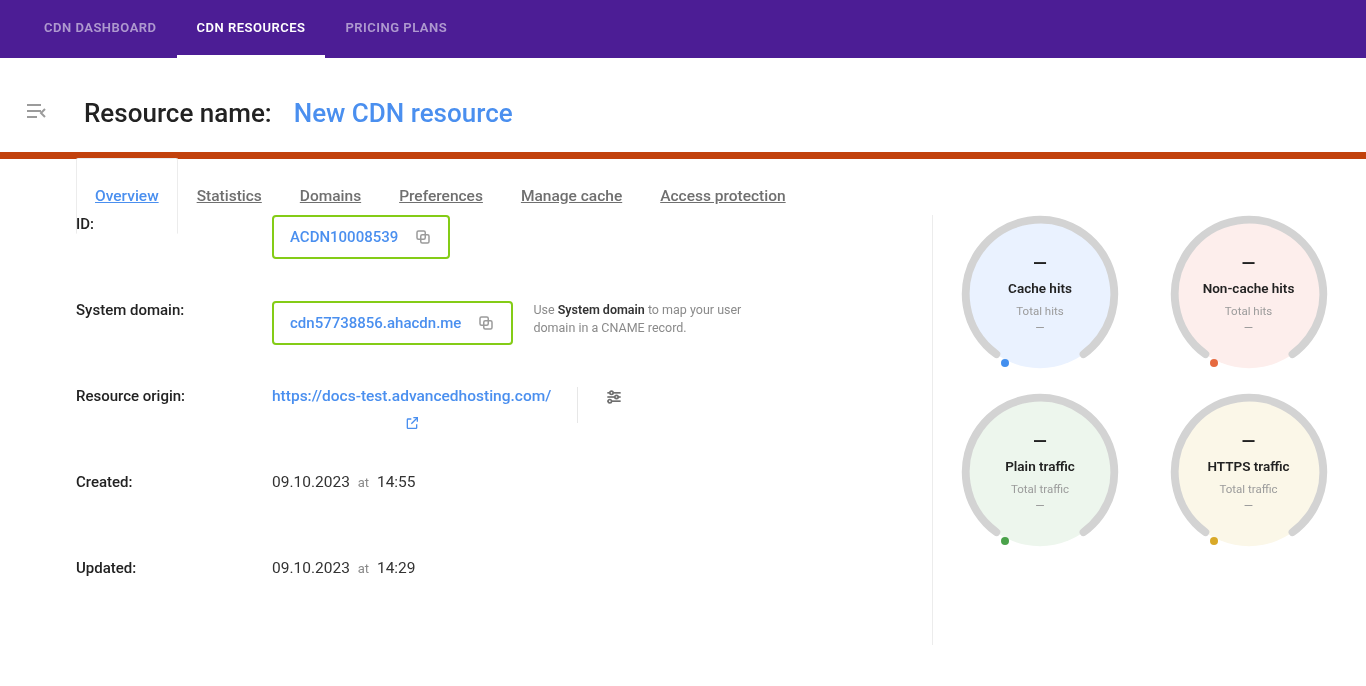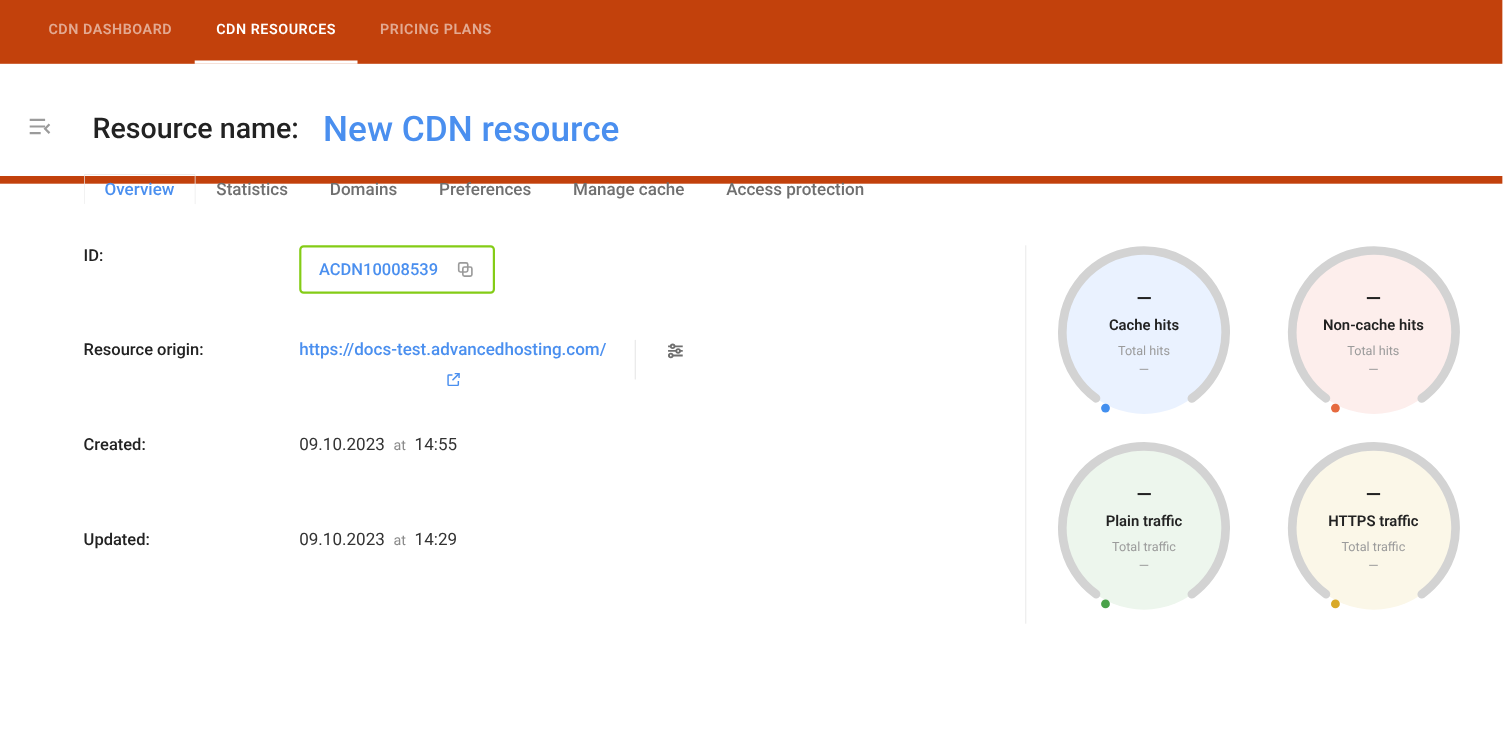--- a/index.html
+++ b/index.html
@@ -1,19 +1,19 @@
 <!DOCTYPE html>
 <html><head>
 <meta charset="utf-8">
 <style>
 * { margin: 0; padding: 0; box-sizing: border-box; }
 body { font-family: -apple-system, BlinkMacSystemFont, "Segoe UI", Roboto, Helvetica, Arial, sans-serif; background: #fff; color: #222; width: 1366px; height: 686px; overflow: hidden; }
 
 .top-nav {
-  background: #c2410c;
+  background: #4c1d95;
   height: 58px;
   display: flex;
   align-items: center;
   padding: 0 24px;
 }
 .top-nav .nav-item {
   color: #fff;
   font-size: 13px;
   font-weight: 600;
   letter-spacing: 0.5px;
@@ -41,43 +41,44 @@
   margin-right: 36px;
   color: #9b9b9b;
   cursor: pointer;
 }
 .header-title {
   font-size: 26px;
   font-weight: 500;
   color: #222;
 }
 .header-resource-name {
-  font-size: 32px;
+  font-size: 26px;
   font-weight: 500;
   color: #4a8fef;
   margin-left: 22px;
 }
 
 .tabs {
   position: absolute;
   top: 157px;
   left: 76px;
   display: flex;
   gap: 0;
   align-items: flex-end;
 }
 .tab {
   font-size: 15.5px;
   font-weight: 500;
   color: #6f6f6f;
-  padding: 4px 18px;
+  padding: 28px 18px;
   cursor: pointer;
   border: 1px solid transparent;
   position: relative;
   bottom: -1px;
+  text-decoration: underline;
 }
 .tab.active {
   color: #4a8fef;
   border: 1px solid #ececec;
   border-bottom: 1px solid #fff;
   border-radius: 2px 2px 0 0;
 }
 
 .content {
   display: flex;
@@ -218,20 +219,35 @@
         <span>ACDN10008539</span>
         <span class="copy-icon">
           <svg width="18" height="18" viewBox="0 0 24 24" fill="none" stroke="currentColor" stroke-width="2">
             <rect x="9" y="9" width="11" height="11" rx="2"></rect>
               <rect x="4" y="4" width="11" height="11" rx="2"></rect>
           </svg>
         </span>
       </div>
     </div>
 
+    <div class="field-row">
+      <div class="field-label">System domain:</div>
+      <div class="pill">
+        <span>cdn57738856.ahacdn.me</span>
+        <span class="copy-icon">
+          <svg width="18" height="18" viewBox="0 0 24 24" fill="none" stroke="currentColor" stroke-width="2">
+            <rect x="9" y="9" width="11" height="11" rx="2"></rect>
+              <rect x="4" y="4" width="11" height="11" rx="2"></rect>
+          </svg>
+        </span>
+      </div>
+      <div class="hint">
+        <span>Use </span><strong>System domain</strong><span> to map your user domain in a CNAME record.</span>
+      </div>
+    </div>
 
     <div class="field-row">
       <div class="field-label">Resource origin:</div>
       <a class="link-blue">
         <span>https://docs-test.advancedhosting.com/</span>
         <span class="ext-icon" style="color:#4a8fef;">
           <svg width="16" height="16" viewBox="0 0 24 24" fill="none" stroke="currentColor" stroke-width="2">
             <path d="M14 4h6v6"></path>
               <path d="M20 4l-9 9"></path>
               <path d="M19 14v5a1 1 0 0 1-1 1H6a1 1 0 0 1-1-1V7a1 1 0 0 1 1-1h5"></path>

